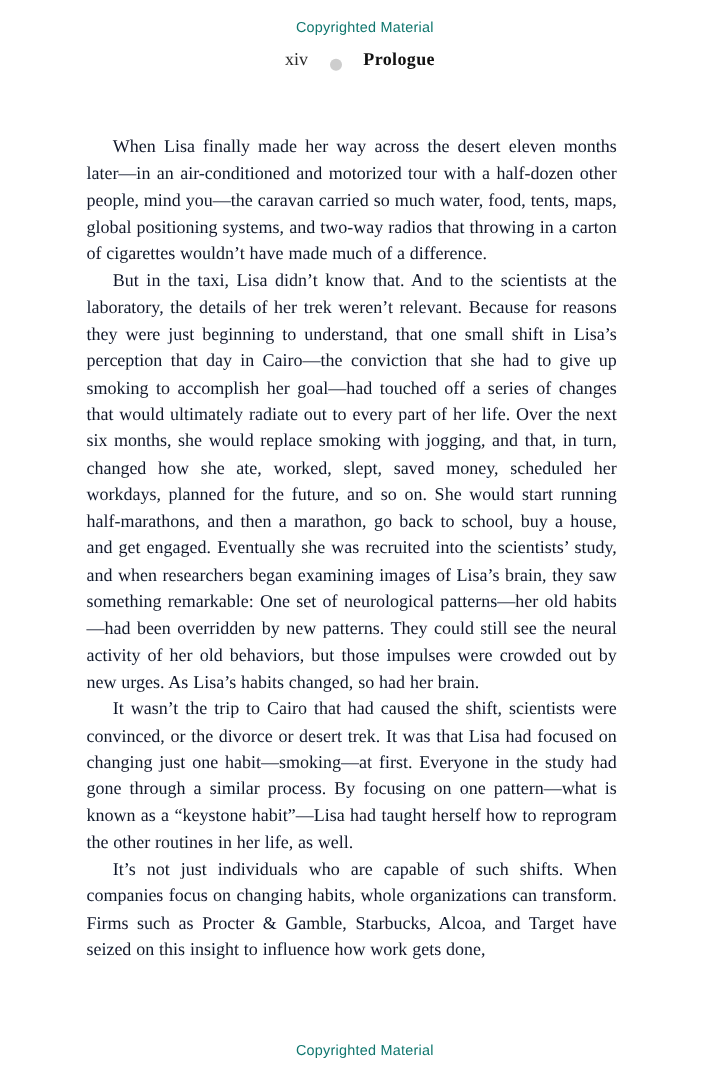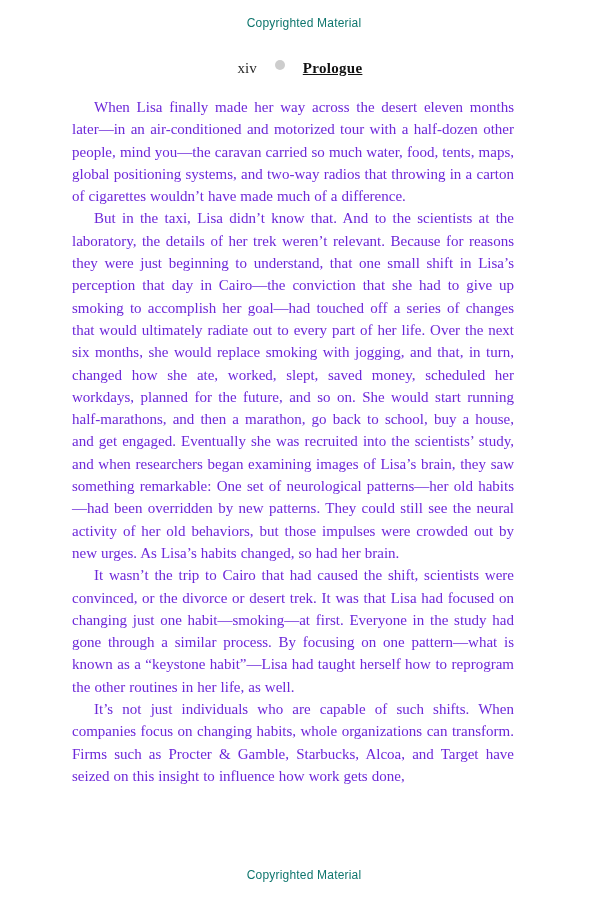--- a/index.html
+++ b/index.html
@@ -22,26 +22,26 @@
       text-align: center;
       font-family: "Liberation Sans", sans-serif;
       font-size: 12px;
       color: #0f766e;
       letter-spacing: 0.2px;
     }
     .notice.top { top: 16px; }
     .notice.bottom { top: 868px; }
     .header {
       position: absolute;
-      top: 60px;
+      top: 42px;
       left: 0;
       width: 100%;
       display: flex;
       justify-content: center;
-      align-items: flex-start;
+      align-items: flex-end;
       gap: 18px;
       font-size: 15px;
       color: #1c1c1c;
     }
     .pagenum {
       font-family: "Liberation Serif", serif;
       font-weight: normal;
       color: #2a2a2a;
     }
     .dot {
@@ -49,28 +49,27 @@
       width: 10px;
       height: 10px;
       border-radius: 50%;
       background: #cdcdcd;
     }
     .section {
       font-family: "Liberation Serif", serif;
       font-weight: bold;
       color: #111111;
       letter-spacing: 0.3px;
-      text-decoration: underline;
     }
     .body-text {
       position: absolute;
-      top: 96px;
+      top: 112px;
       left: 72px;
       width: 442px;
-      color: #6d28d9;
+      color: #0f172a;
     }
     .body-text p {
       margin: 0;
       font-size: 15px;
       line-height: 22.3px;
       text-align: justify;
       text-indent: 22px;
       hyphens: auto;
       -webkit-hyphens: auto;
       word-spacing: 0.3px;

